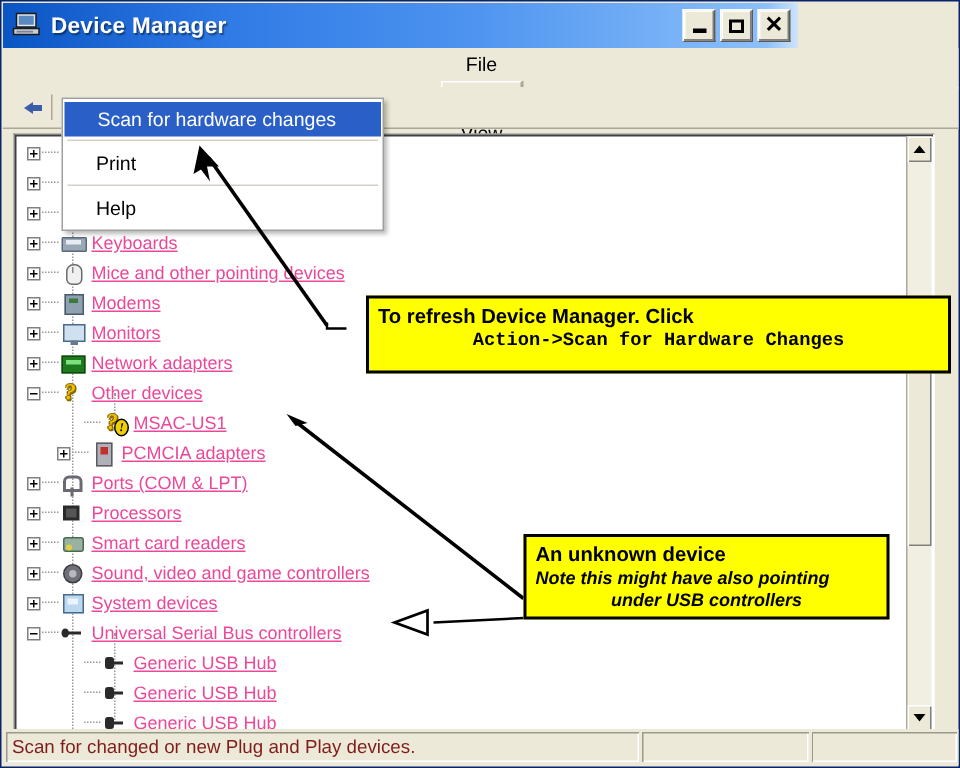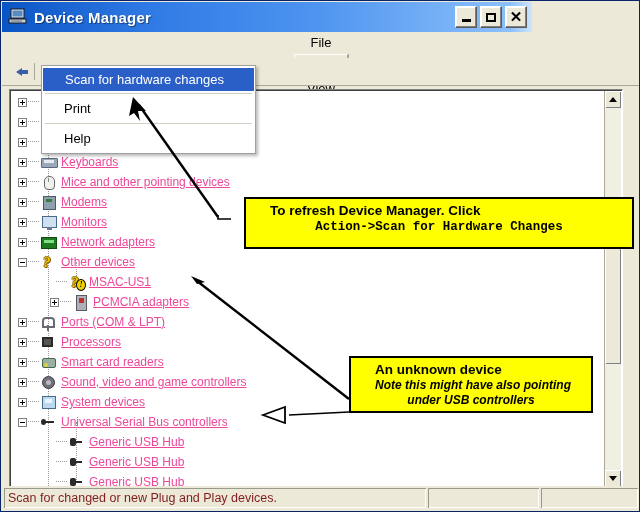--- a/index.html
+++ b/index.html
@@ -175,21 +175,21 @@
   .dd-item{
     height:25px;display:flex;align-items:center;padding-left:22px;
     font-size:13px;color:#000;
   }
   .dd-item.sel{background:#2a5fc8;color:#ffffff;margin:0 1px;height:23px;}
   .dd-sep{height:1px;background:#d4d0c8;margin:2px 3px;}
 
   
   .callout{
     position:absolute;background:#ffff00;border:2px solid #000;z-index:50;
-    box-sizing:border-box;padding:3px 24px;
+    box-sizing:border-box;padding:3px 6px;
   }
   .co-l1{font-size:13.5px;font-weight:bold;color:#000;line-height:17px;white-space:nowrap;}
   .co-mono{font-family:"Liberation Mono",monospace;font-size:12.5px;font-weight:bold;color:#000;line-height:17px;white-space:nowrap;text-align:center;}
   .co-ital{font-size:12px;font-weight:bold;font-style:italic;color:#000;line-height:15px;white-space:nowrap;}
   .co-ital.c{text-align:center;}
 
   .overlay{position:absolute;left:0;top:0;width:640px;height:512px;pointer-events:none;z-index:45;}
 </style>
 </head>
 <body>
@@ -299,21 +299,21 @@
           <span class="rowlabel">Other devices</span>
         </div>
         <div class="row" style="top: 182px; left: 36px;">
           <span style="width: 9px; flex: 0 0 auto;"></span>
           <span class="dots"></span>
           <span class="rowicon">
             <i class="ic-q warn">?</i>
           </span>
           <span class="rowlabel">MSAC-US1</span>
         </div>
-        <div class="row" style="top: 202px; left: 20px; padding-left: 20px;">
+        <div class="row" style="top: 202px; left: 8px; padding-left: 20px;">
           <span class="expander plus"></span>
           <span class="dots"></span>
           <span class="rowicon">
             <i class="ic-pcm"></i>
           </span>
           <span class="rowlabel">PCMCIA adapters</span>
         </div>
         <div class="row" style="top: 222px; left: 8px;">
           <span class="expander plus"></span>
           <span class="dots"></span>

